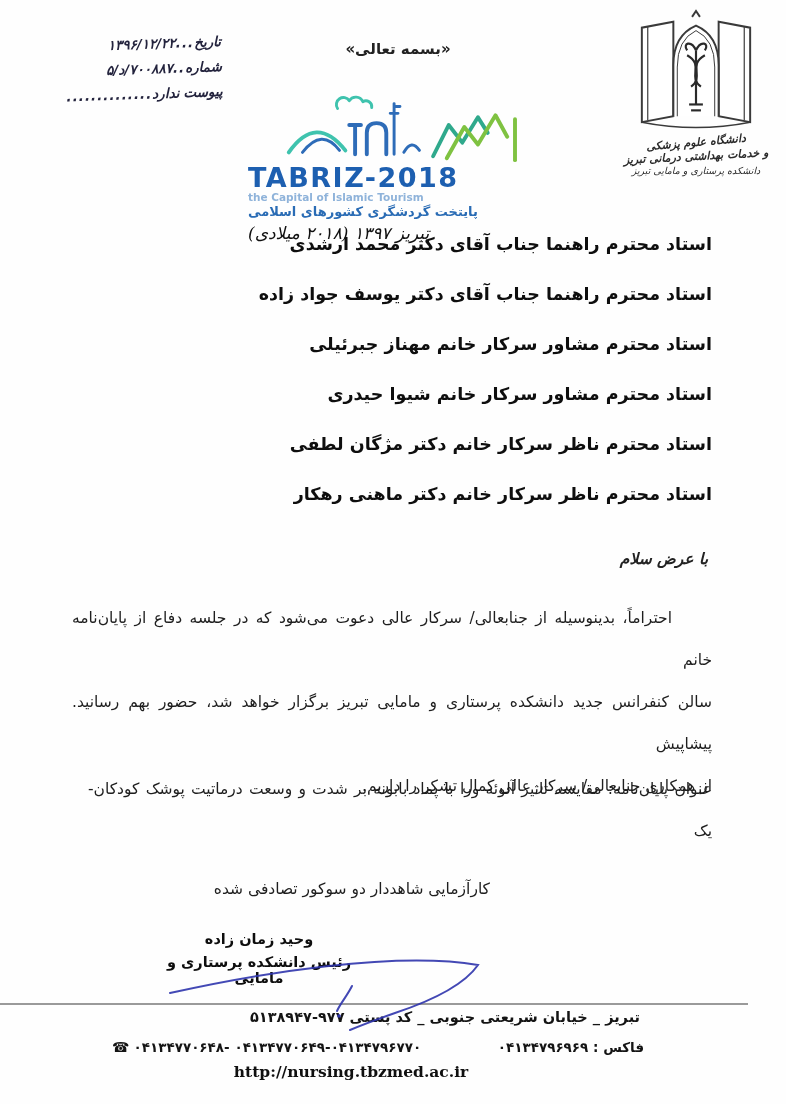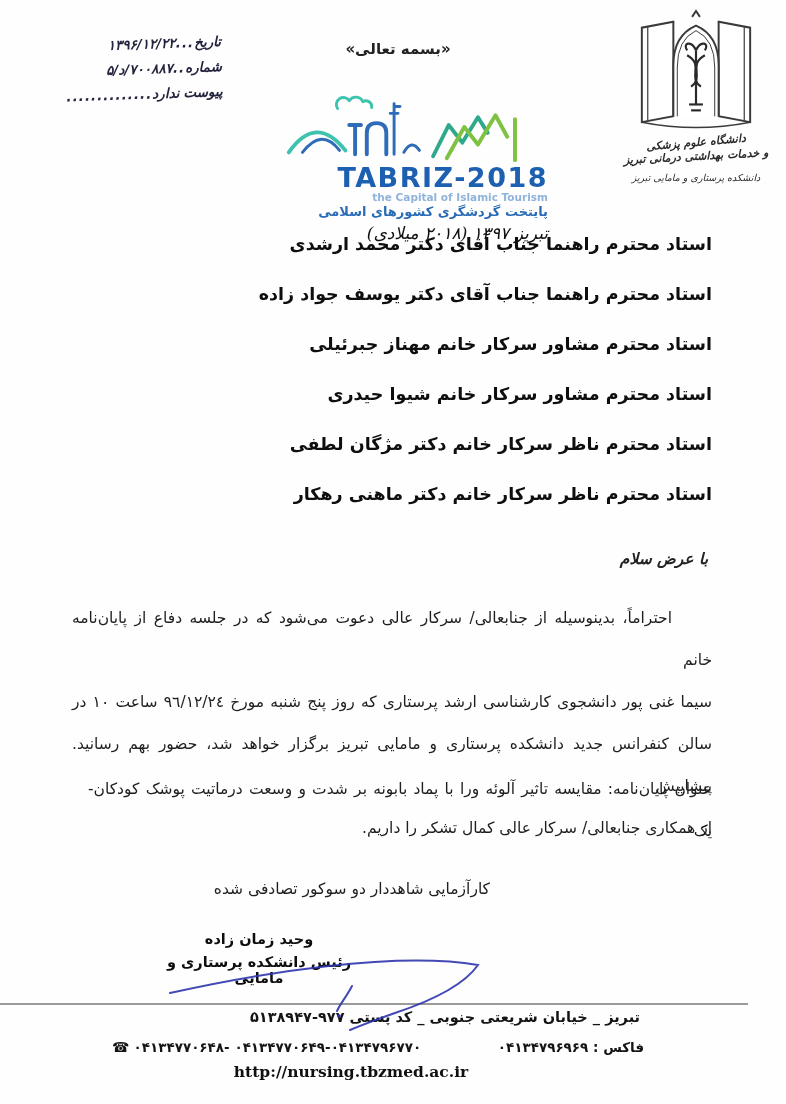--- a/index.html
+++ b/index.html
@@ -16,24 +16,24 @@
 
   
   .besmele{position:absolute;top:40px;left:298px;width:200px;text-align:center;
            font-size:15px;font-weight:600;direction:rtl;color:#222;}
 
   
   .emblem{position:absolute;top:6px;right:12px;width:156px;text-align:center;color:#2a2a2a;}
   .emblem svg{display:block;margin:0 auto;}
   .emblem .cal1{font-size:11px;font-weight:bold;font-style:italic;transform:rotate(-5deg);margin-top:2px;direction:rtl;}
   .emblem .cal2{font-size:11px;font-weight:bold;font-style:italic;transform:rotate(-3deg);margin-top:1px;direction:rtl;}
-  .emblem .cal3{font-size:9.5px;font-style:italic;margin-top:9px;direction:rtl;}
-
-  
-  .tabriz{position:absolute;top:88px;left:248px;width:300px;text-align:right;}
+  .emblem .cal3{font-size:9.5px;font-style:italic;margin-top:2px;direction:rtl;}
+
+  
+  .tabriz{position:absolute;top:88px;left:248px;width:300px;text-align:left;}
   .tabriz .ttl{font-size:27px;font-weight:bold;letter-spacing:1.5px;line-height:1.0;margin-top:-6px;}
   .tabriz .sub{font-size:10.5px;font-weight:bold;margin-top:0px;}
   .tabriz .subfa{font-size:13px;font-weight:bold;direction:rtl;margin-top:1px;}
   .tabriz .cap{font-family:"DejaVu Serif","Liberation Serif",serif;font-size:17px;font-weight:normal;
                font-style:italic;color:#101010;direction:rtl;margin-top:4px;}
 
   
   .recipients{position:absolute;top:233px;right:74px;left:74px;direction:rtl;text-align:right;}
   .recip{font-size:17.5px;font-weight:bold;line-height:23px;margin-bottom:27px;color:#0e0e0e;}
 
@@ -153,21 +153,20 @@
     <div class="recip">استاد محترم مشاور سرکار خانم مهناز جبرئیلی</div>
     <div class="recip">استاد محترم مشاور سرکار خانم شیوا حیدری</div>
     <div class="recip">استاد محترم ناظر سرکار خانم  دکتر مژگان لطفی</div>
     <div class="recip">استاد محترم ناظر  سرکار خانم  دکتر ماهنی رهکار</div>
   </div>
 
   <div class="greeting">با عرض سلام</div>
 
   <div class="bodypar">
     <div class="bline first">احتراماً، بدینوسیله از جنابعالی/ سرکار عالی دعوت می‌شود که در جلسه دفاع از پایان‌نامه خانم</div>
-    <div class="bline">سیما غنی پور دانشجوی کارشناسی ارشد پرستاری که روز پنج شنبه مورخ ٩٦/١٢/٢٤ ساعت ١٠ در</div>
     <div class="bline">سالن کنفرانس جدید دانشکده پرستاری و مامایی تبریز برگزار خواهد شد، حضور بهم رسانید. پیشاپیش</div>
     <div class="bline last">از همکاری جنابعالی/ سرکار عالی  کمال تشکر را داریم.</div>
   </div>
 
   <div class="thesis">
     <div class="tline1">عنوان پایان‌نامه: مقایسه تاثیر آلوئه ورا با پماد بابونه بر شدت و وسعت درماتیت پوشک کودکان- یک</div>
     <div class="tline2">کارآزمایی شاهددار دو سوکور تصادفی شده</div>
   </div>
 
   <div class="sig">

